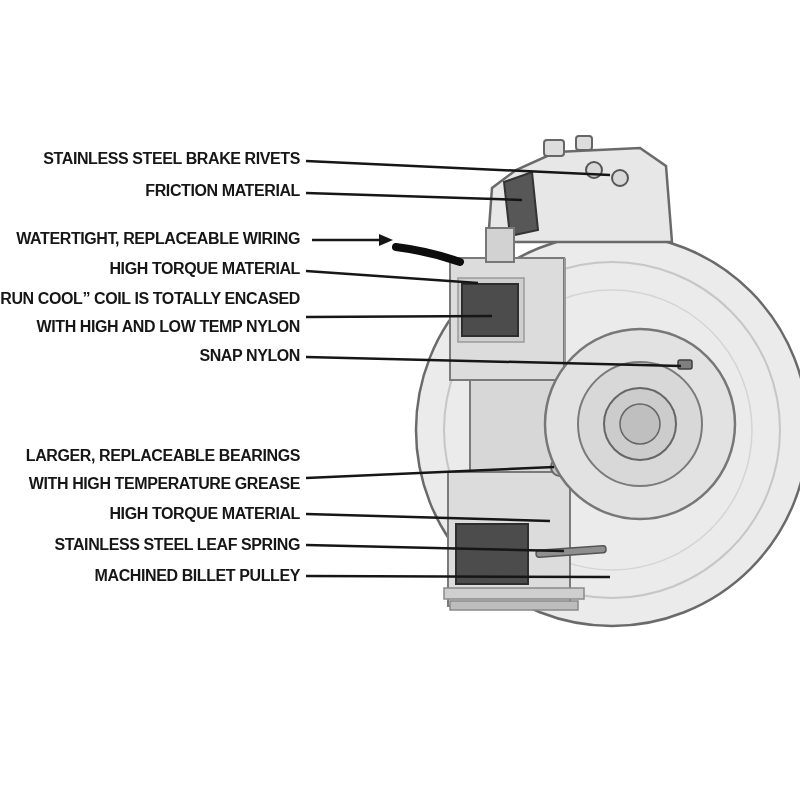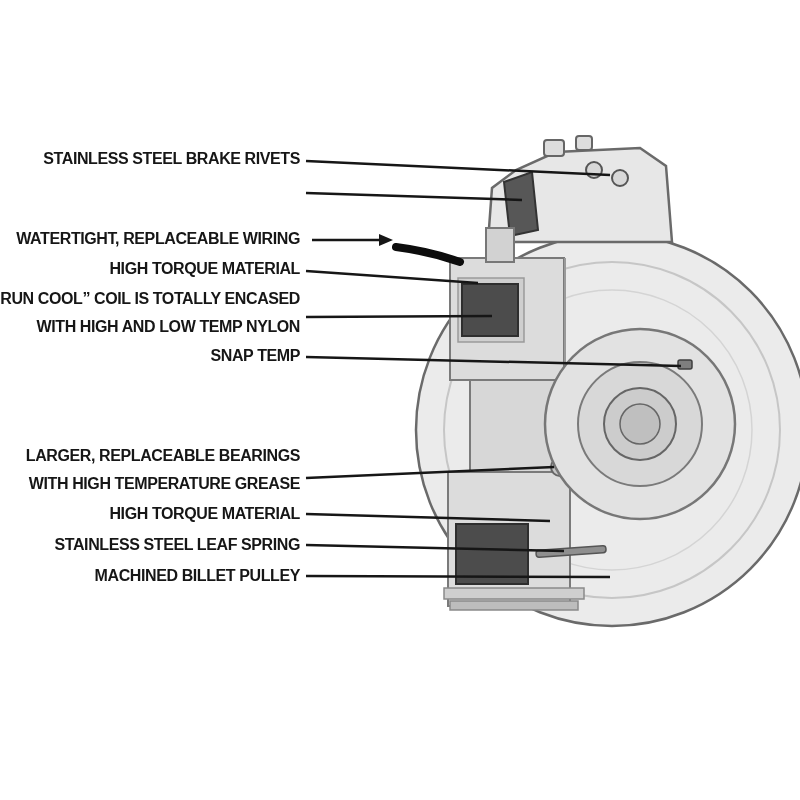--- a/index.html
+++ b/index.html
@@ -103,32 +103,35 @@
       <line x1="306" y1="514" x2="550" y2="521"></line>
       <line x1="306" y1="545" x2="564" y2="551"></line>
       <line x1="306" y1="576" x2="610" y2="577"></line>
     </g>
     <polygon points="393,240 379,234 379,246" fill="#161616"></polygon>
   </svg>
 
   <div class="callout" style="top:145px">
     <span>STAINLESS STEEL BRAKE RIVETS</span>
   </div>
+  <div class="callout" style="top:177px">
+    <span>FRICTION MATERIAL</span>
+  </div>
   <div class="callout" style="top:225px">
     <span>WATERTIGHT, REPLACEABLE WIRING</span>
   </div>
   <div class="callout" style="top:255px">
     <span>HIGH TORQUE MATERIAL</span>
   </div>
   <div class="callout" style="top:285px">
     <span>“RUN COOL” COIL IS TOTALLY ENCASED</span>
     <span>WITH HIGH AND LOW TEMP NYLON</span>
   </div>
   <div class="callout" style="top:342px">
-    <span>SNAP TEMP</span>
+    <span>SNAP NYLON</span>
   </div>
   <div class="callout" style="top:442px">
     <span>LARGER, REPLACEABLE BEARINGS</span>
     <span>WITH HIGH TEMPERATURE GREASE</span>
   </div>
   <div class="callout" style="top:500px">
     <span>HIGH TORQUE MATERIAL</span>
   </div>
   <div class="callout" style="top:562px">
     <span>MACHINED BILLET PULLEY</span>

